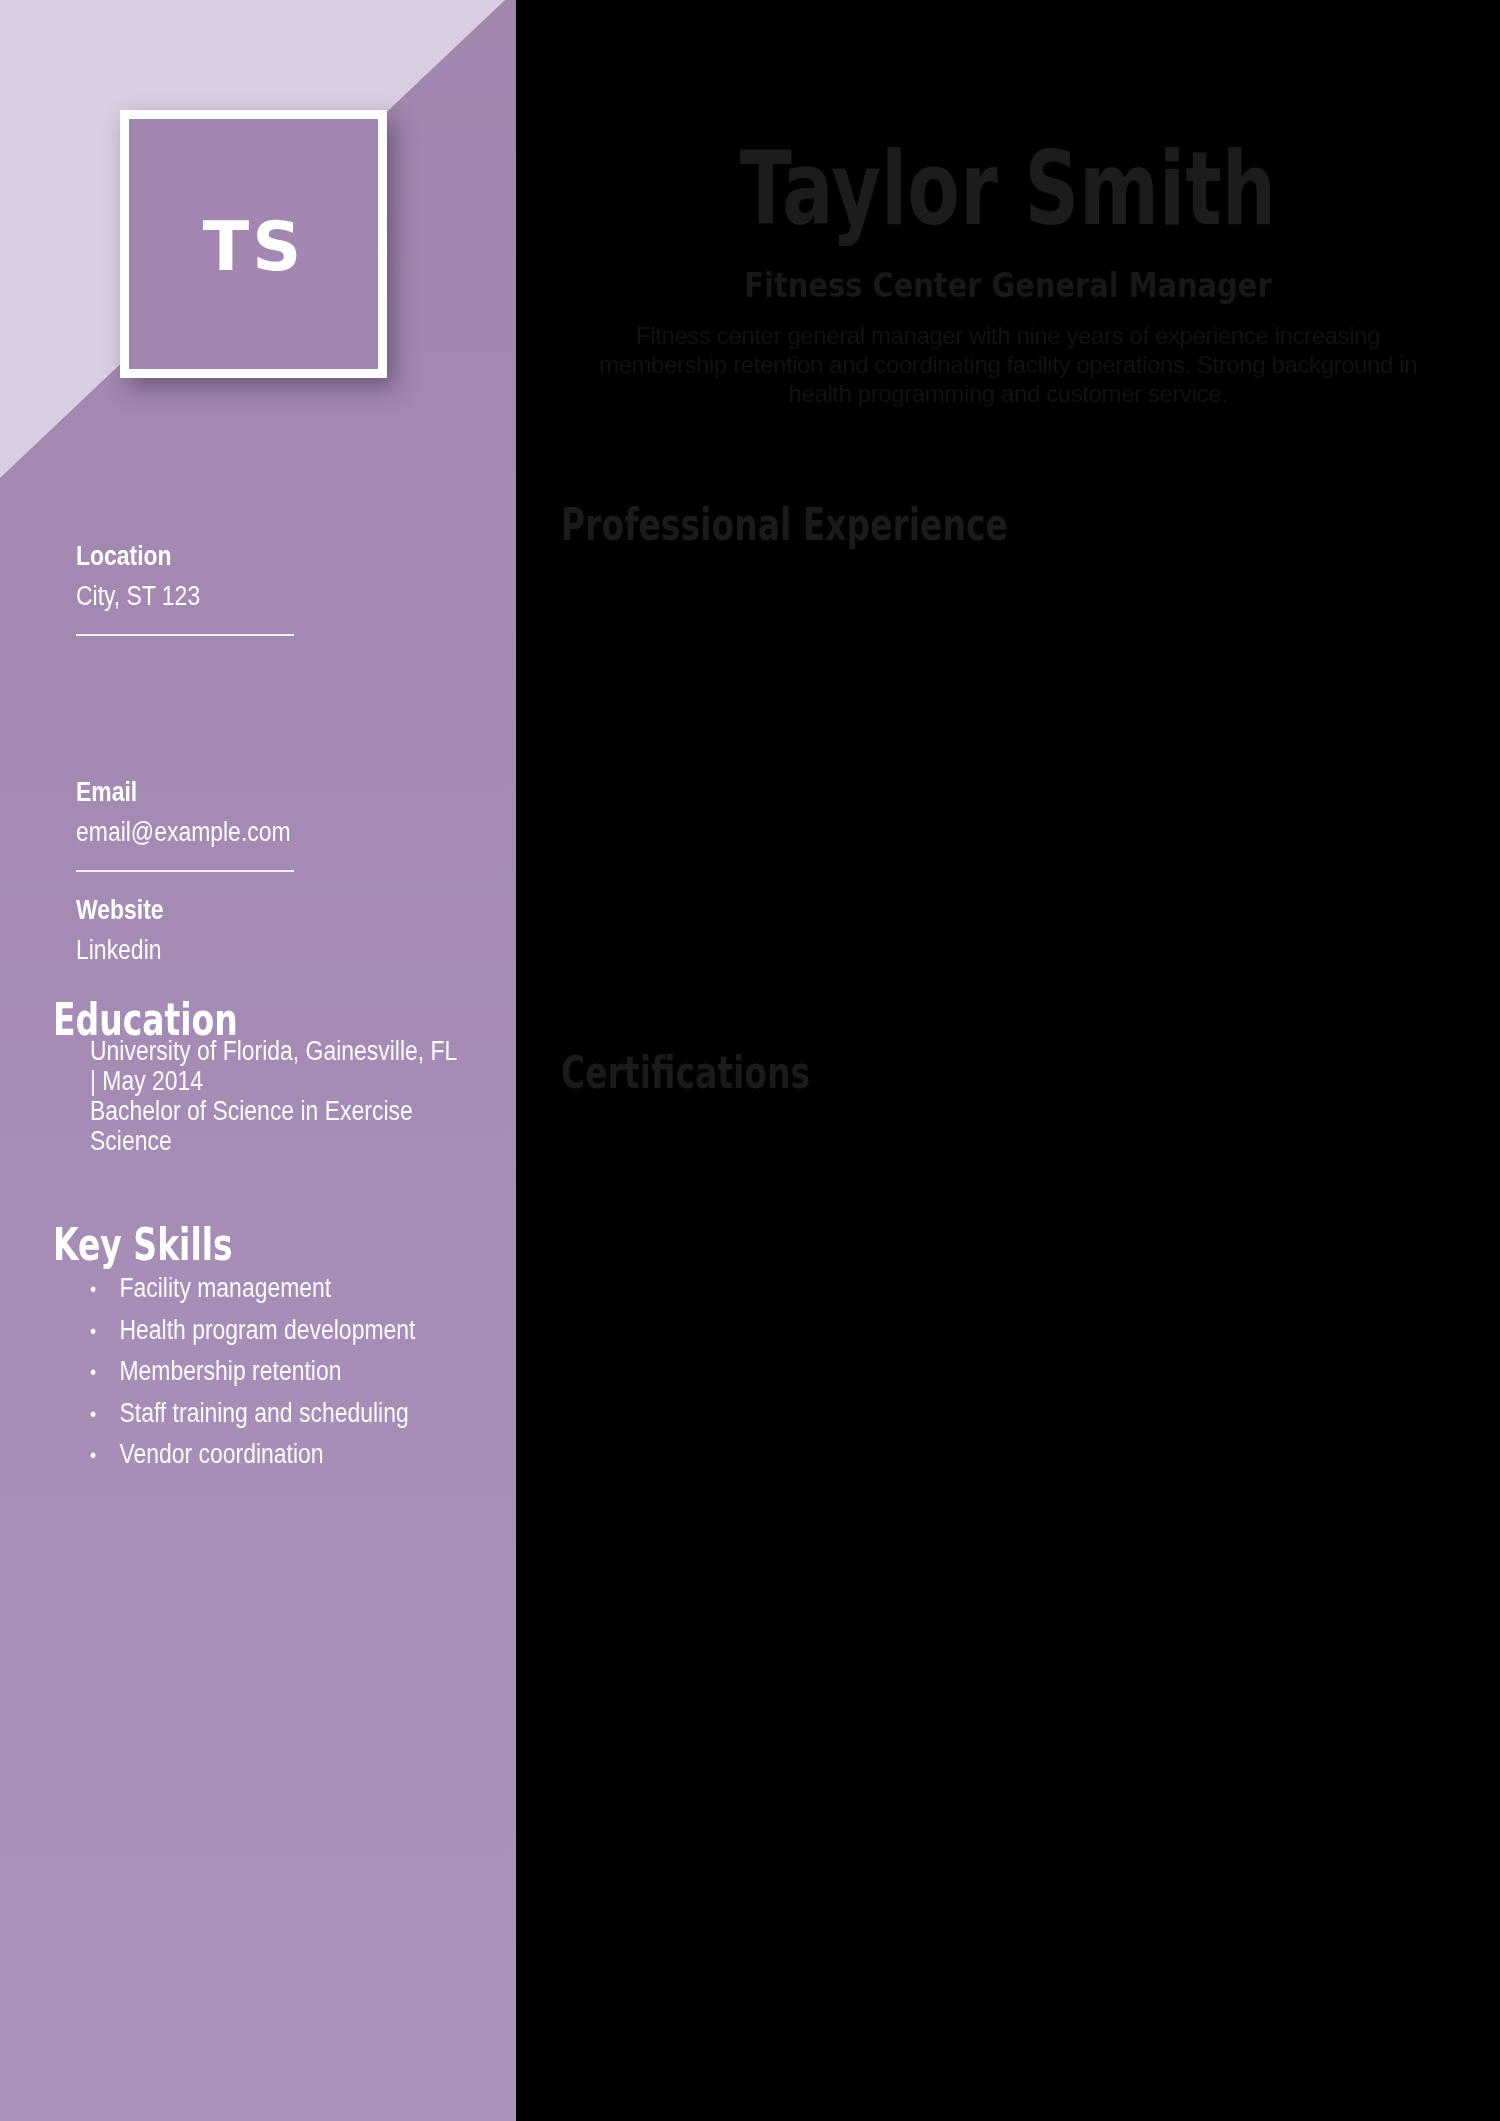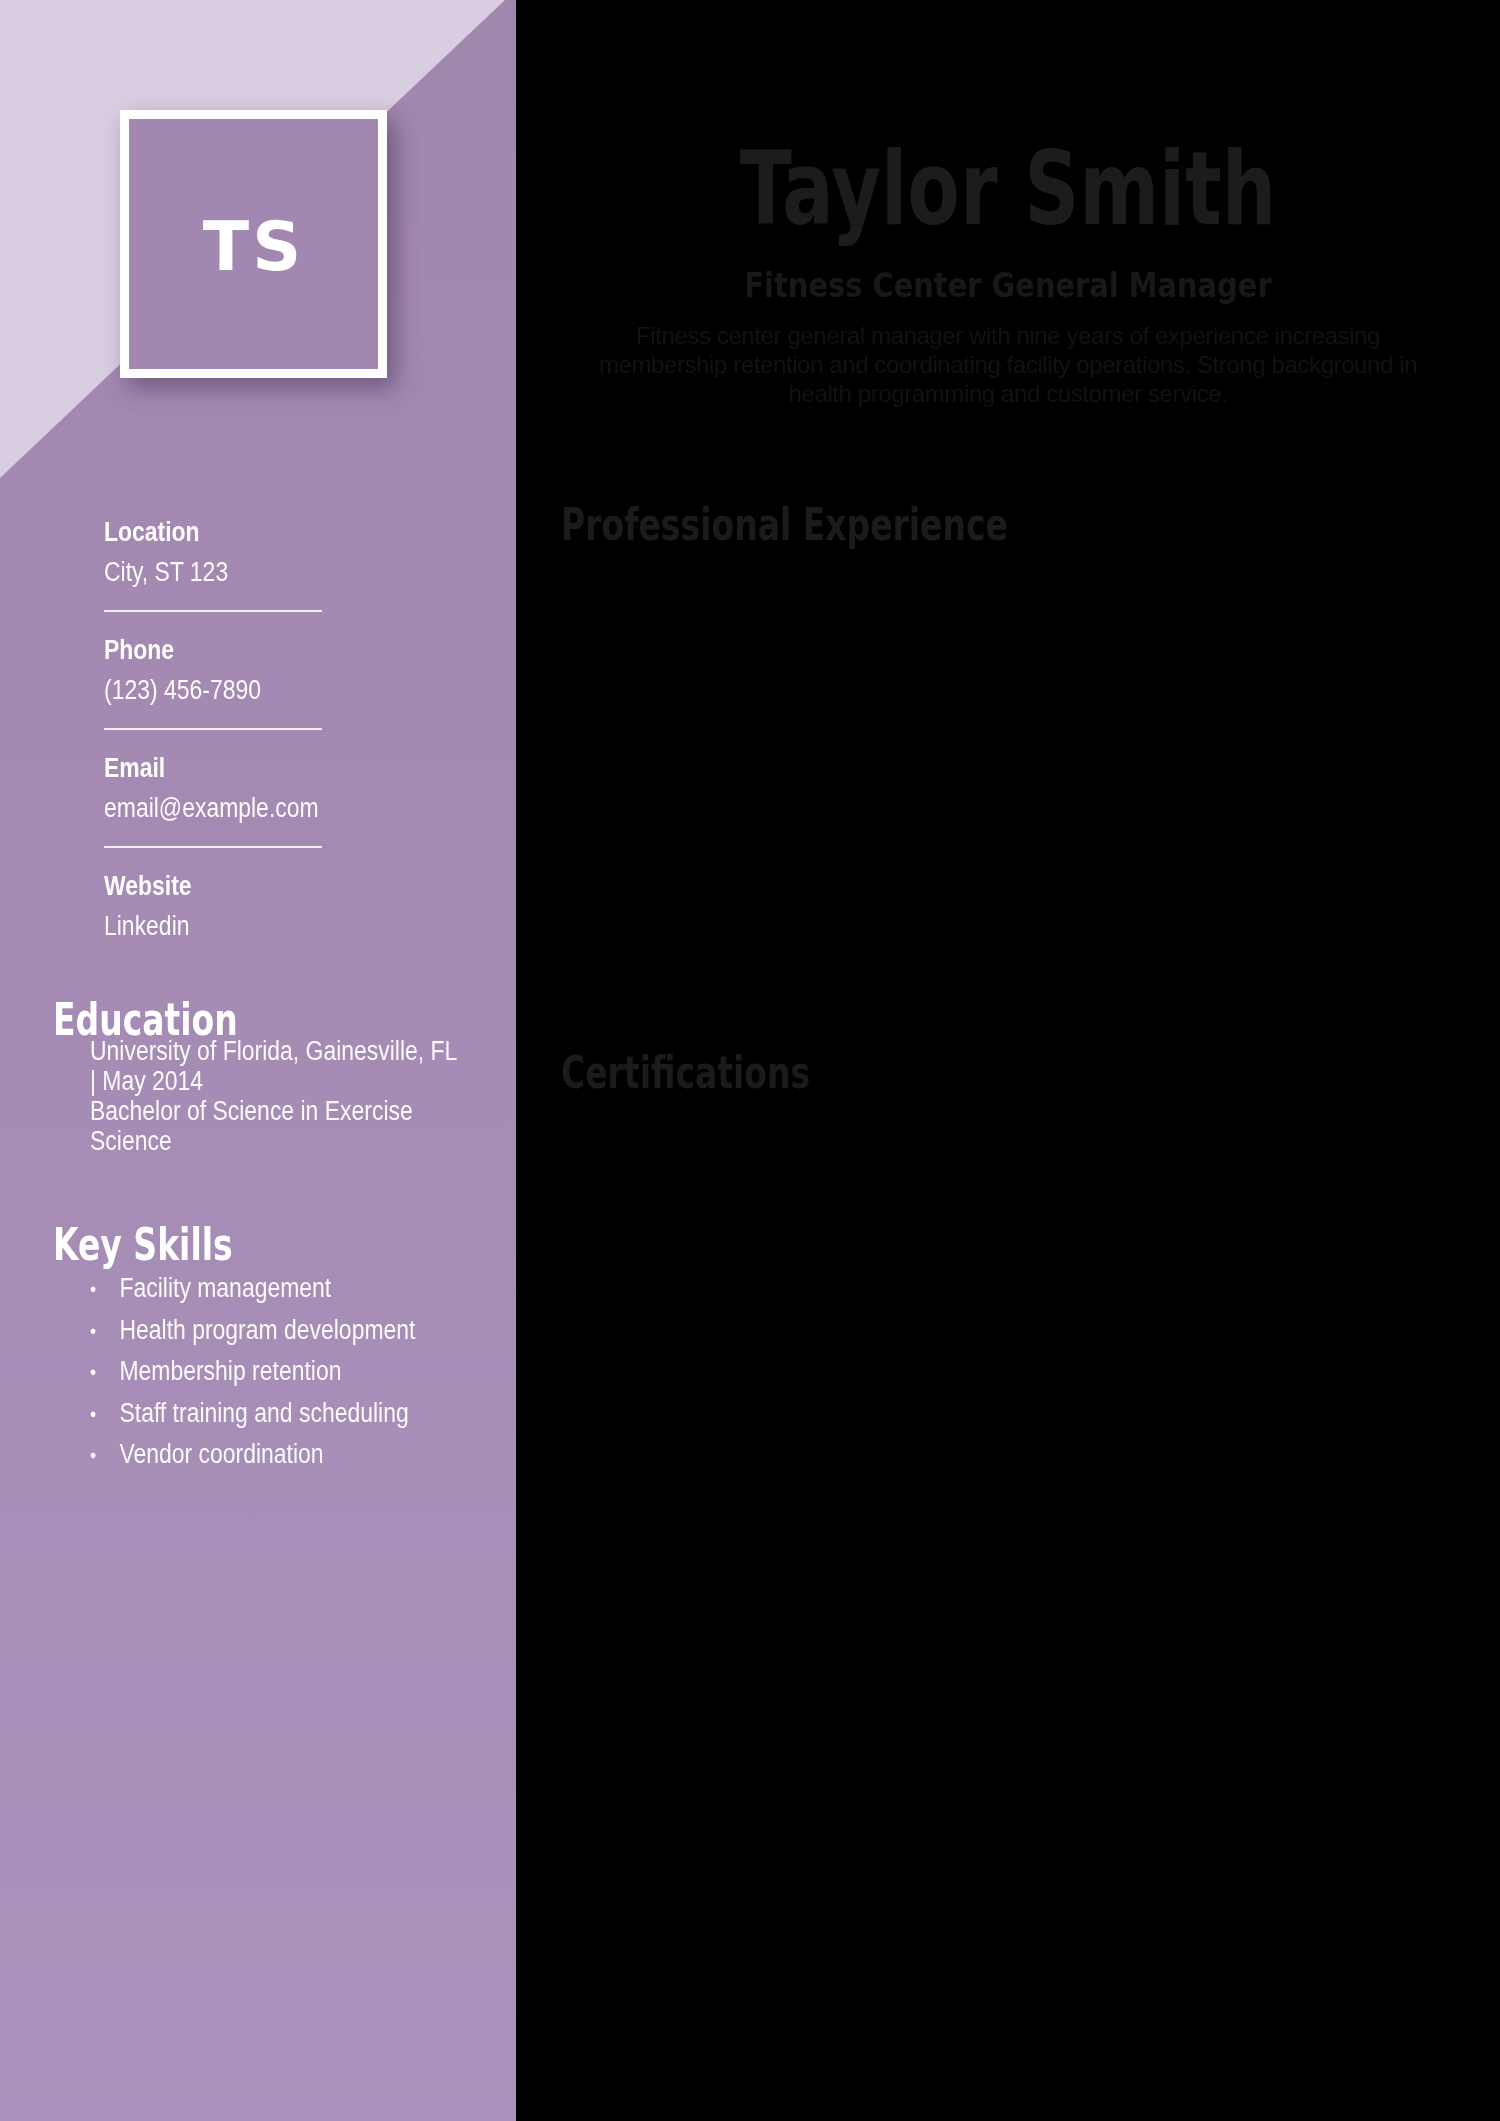--- a/index.html
+++ b/index.html
@@ -25,21 +25,21 @@
     background:var(--monogram_fill);
     box-shadow:8px 10px 22px rgba(45,25,55,0.42);
     display:flex;align-items:center;justify-content:center;z-index:2;}
   .monogram-text{font-family:"DejaVu Sans", sans-serif;font-weight:bold;font-size:68px;
     color:var(--sidebar_text);letter-spacing:3px;padding-top:4px;}
 
   .side-heading{position:absolute;font-family:"DejaVu Sans", sans-serif;font-weight:bold;
     font-size:44px;line-height:44px;color:var(--sidebar_text);
     transform:scaleX(0.75);transform-origin:0 50%;white-space:nowrap;}
 
-  .cgroup{position:absolute;left:104px;width:400px;}
+  .cgroup{position:absolute;left:76px;width:400px;margin-top:24px;}
   .clabel{font-size:27px;line-height:27px;font-weight:bold;color:var(--sidebar_text);
     transform:scaleX(0.85);transform-origin:0 50%;white-space:nowrap;}
   .cvalue{font-size:27px;line-height:27px;color:#fdfcfe;margin-top:13px;
     transform:scaleX(0.85);transform-origin:0 50%;white-space:nowrap;}
   .sep{width:218px;height:2px;background:#f2eef6;margin-top:24px;}
 
   .edu-lines{position:absolute;left:90px;top:1036px;width:430px;
     font-size:27px;line-height:30px;color:#fbfafc;}
   .edu-line{transform:scaleX(0.85);transform-origin:0 50%;white-space:nowrap;}
 
@@ -74,25 +74,20 @@
     <div class="monogram-frame">
       <span class="monogram-text">TS</span>
     </div>
 
     <div class="cgroup" style="top:519px">
       <div class="clabel">Location</div>
       <div class="cvalue">City, ST 123</div>
       <div class="sep"></div>
     </div>
 
-    <div class="cgroup" style="top:637px">
-      <div class="clabel">Phone</div>
-      <div class="cvalue">(123) 456-7890</div>
-      <div class="sep"></div>
-    </div>
 
     <div class="cgroup" style="top:873px">
       <div class="clabel">Website</div>
       <div class="cvalue">Linkedin</div>
     </div>
 
     <div class="cgroup" style="top:755px">
       <div class="clabel">Email</div>
       <div class="cvalue">email@example.com</div>
       <div class="sep"></div>

